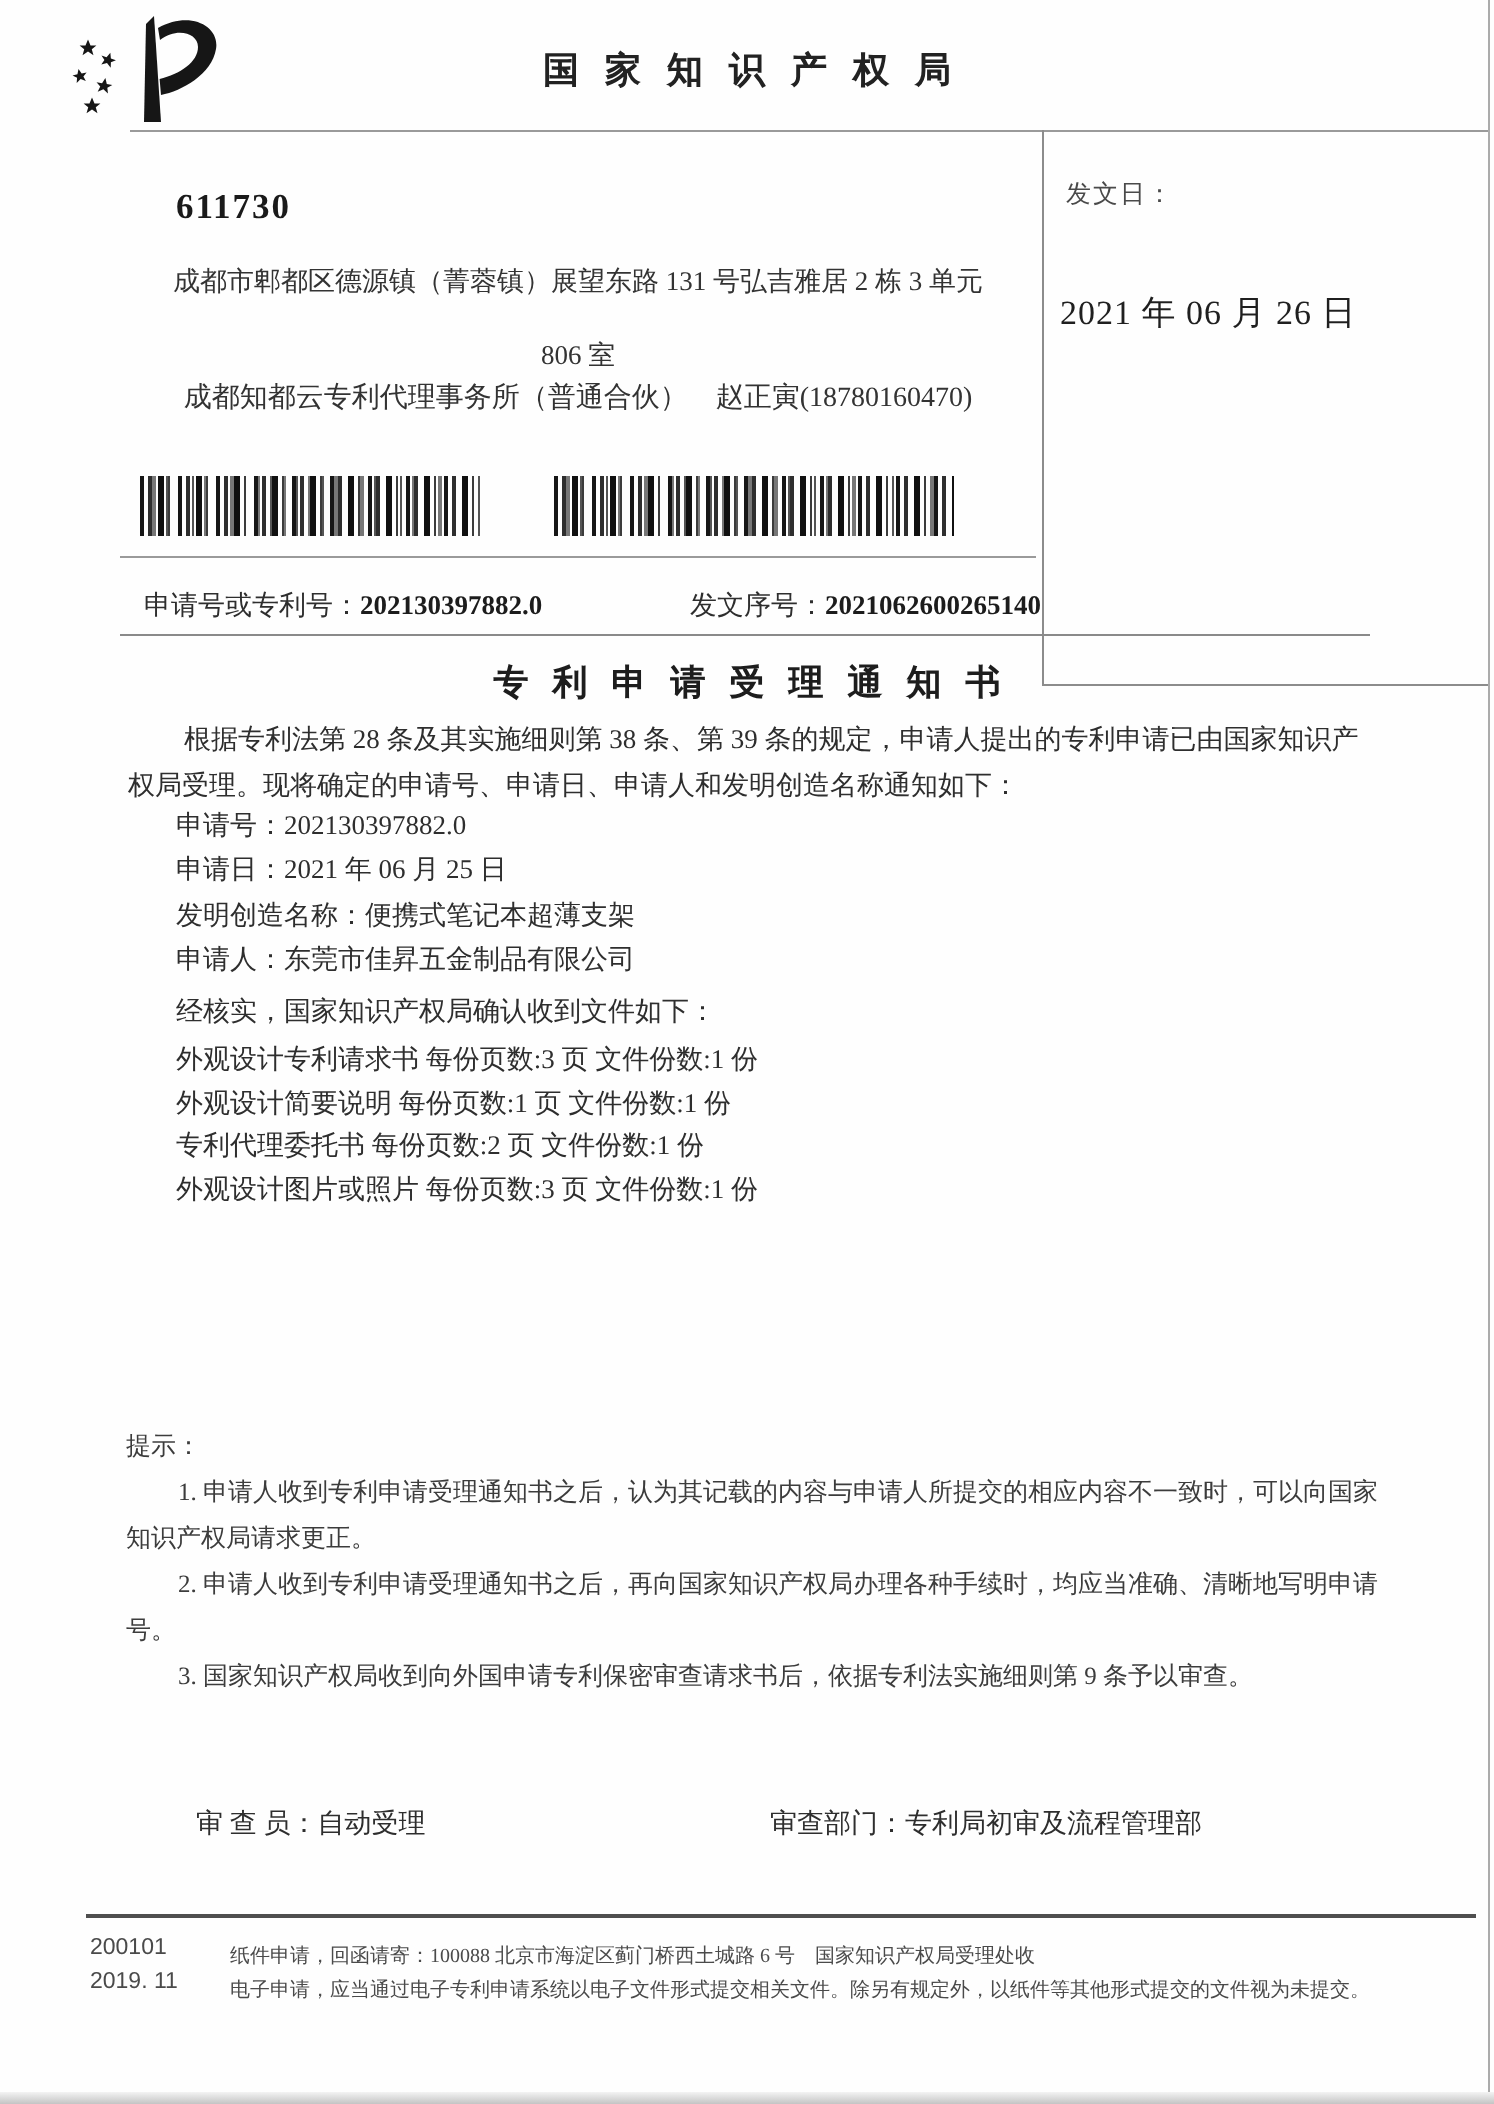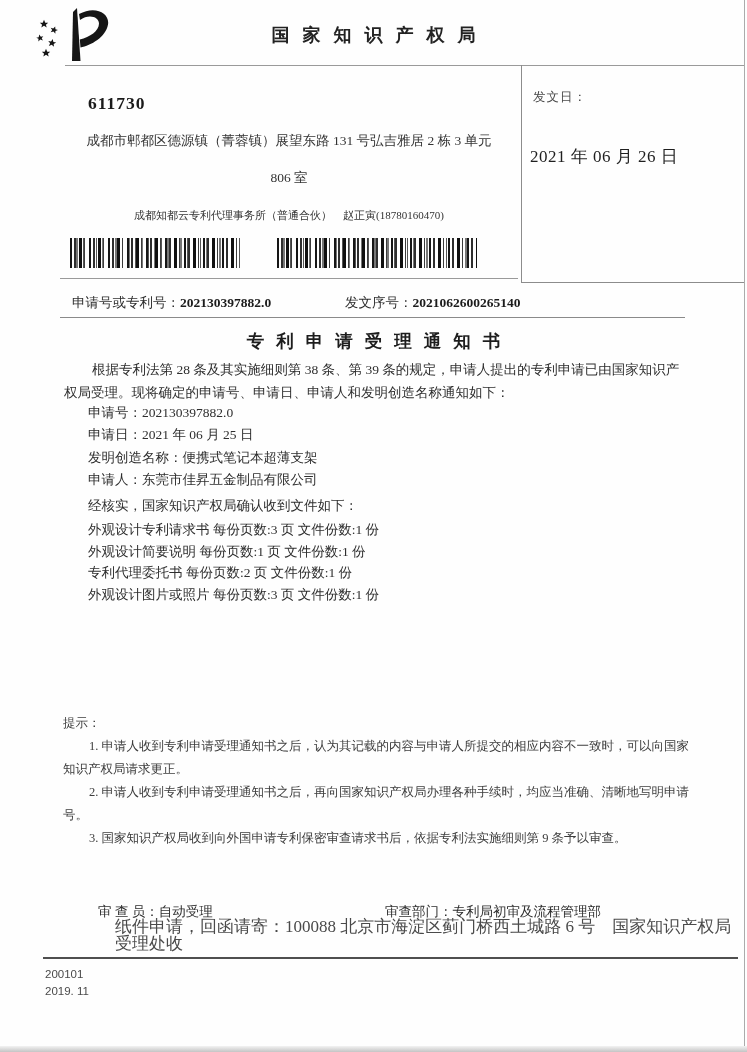--- a/index.html
+++ b/index.html
@@ -11,30 +11,30 @@
     color:#333;
   }
   .logo { position:absolute; left:33px; top:7px; width:80px; height:58px; }
   .org-name {
     position:absolute; left:0; right:0; top:23px; text-align:center;
     font-size:18px; font-weight:600; letter-spacing:13px; text-indent:13px; color:#222;
   }
   .rule-top { position:absolute; left:65px; top:65px; width:679px; height:1px; background:#9a9a9a; }
 
   .date-box {
-    position:absolute; left:521px; top:65px; width:223px; height:218px;
+    position:absolute; left:521px; top:65px; width:223px; height:278px;
     border-left:1px solid #8c8c8c; border-bottom:1px solid #8c8c8c;
   }
   .date-label { position:absolute; left:11px; top:24px; font-size:12.5px; color:#4a4a4a; letter-spacing:1px; }
   .date-value { position:absolute; left:8px; top:80px; font-size:17px; color:#1f1f1f; letter-spacing:.5px; }
 
   .recipient { position:absolute; left:65px; top:93px; width:448px; text-align:center; }
   .postal { text-align:left; padding-left:23px; font-weight:bold; font-size:17.5px; letter-spacing:1px; color:#1a1a1a; margin-bottom:11px; }
   .addr { font-size:13.5px; line-height:21px; color:#333;margin-top:16px; }
-  .agency { font-size:11px; margin-top:20px; color:#333; }
+  .agency { font-size:14px; margin-top:2px; color:#333; }
 
   .barcode {
     position:absolute; top:238px; height:30px;
     background:
       repeating-linear-gradient(90deg,#161616 0 2px,transparent 2px 4px,#2e2e2e 4px 6px,transparent 6px 9px,#101010 9px 12px,transparent 12px 14px,#3c3c3c 14px 15px,transparent 15px 19px),
       repeating-linear-gradient(90deg,#555 0 1px,transparent 1px 6px,#777 6px 8px,transparent 8px 13px);
   }
   .barcode-1 { left:70px; width:170px; }
   .barcode-2 { left:277px; width:200px; }
   .rule-barcode { position:absolute; left:60px; top:278px; width:458px; height:1px; background:#9a9a9a; }
@@ -56,21 +56,21 @@
 
   .tips { position:absolute; left:63px; top:712px; width:627px; font-size:12.5px; line-height:23px; color:#3c3c3c; }
   .tips .tip { text-indent:26px; }
 
   .signoff { position:absolute; left:0; top:903px; width:100%; font-size:13.5px; color:#2e2e2e; }
   .examiner { position:absolute; left:98px; }
   .department { position:absolute; left:385px; }
 
   .footer-rule { position:absolute; left:43px; top:957px; width:695px; height:2px; background:#4f4f4f; }
   .footer-codes { position:absolute; left:45px; top:966px; font-size:11.5px; line-height:17px; color:#4a4a4a; font-family:"Liberation Sans","DejaVu Sans",sans-serif; }
-  .footer-text { position:absolute; left:115px; top:918px; width:624px; font-size:17px; line-height:17px; color:#4a4a4a; }
+  .footer-text { position:absolute; left:115px; top:970px; width:624px; font-size:10px; line-height:17px; color:#4a4a4a; }
 
   .edge-right { position:absolute; right:2px; top:0; width:1px; height:100%; background:#ababab; }
   .edge-bottom { position:absolute; left:0; bottom:0; width:100%; height:6px; background:linear-gradient(#f3f3f3,#c4c4c4); }
 </style>
 </head>
 <body>
 
 <div class="page">
 
   <svg class="logo" viewBox="0 0 80 58" aria-hidden="true">
@@ -149,17 +149,18 @@
     </span>
   </div>
 
   <div class="footer-rule"></div>
   <div class="footer-codes">
     <div>200101</div>
     <div>2019. 11</div>
   </div>
   <div class="footer-text">
     <p>纸件申请，回函请寄：100088  北京市海淀区蓟门桥西土城路 6 号　国家知识产权局受理处收</p>
+    <p>电子申请，应当通过电子专利申请系统以电子文件形式提交相关文件。除另有规定外，以纸件等其他形式提交的文件视为未提交。</p>
   </div>
 
   <div class="edge-right"></div>
   <div class="edge-bottom"></div>
 </div>
 
 </body></html>

